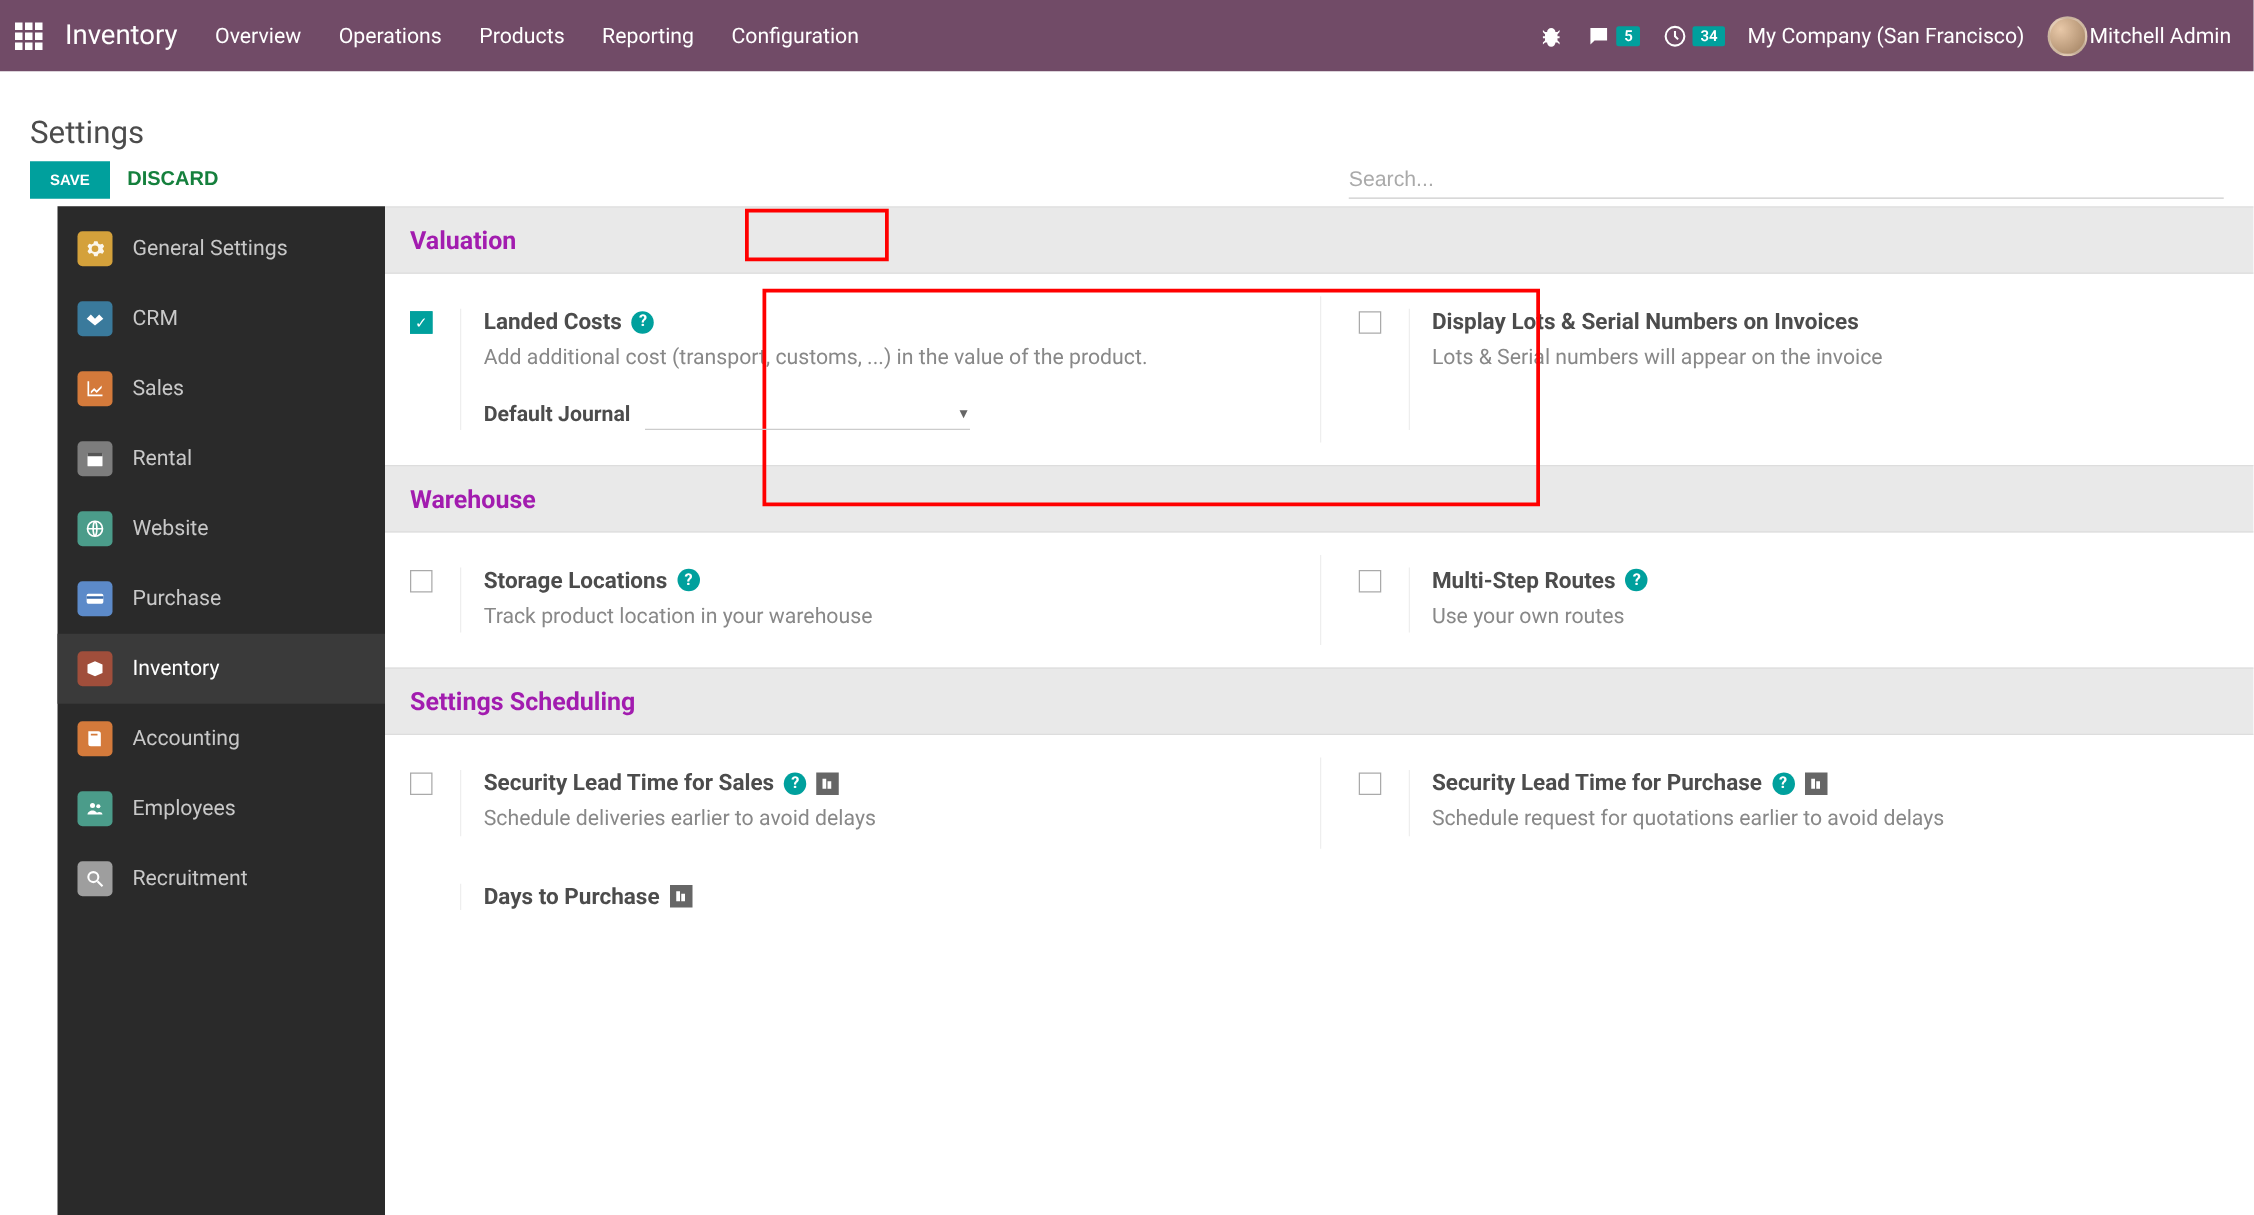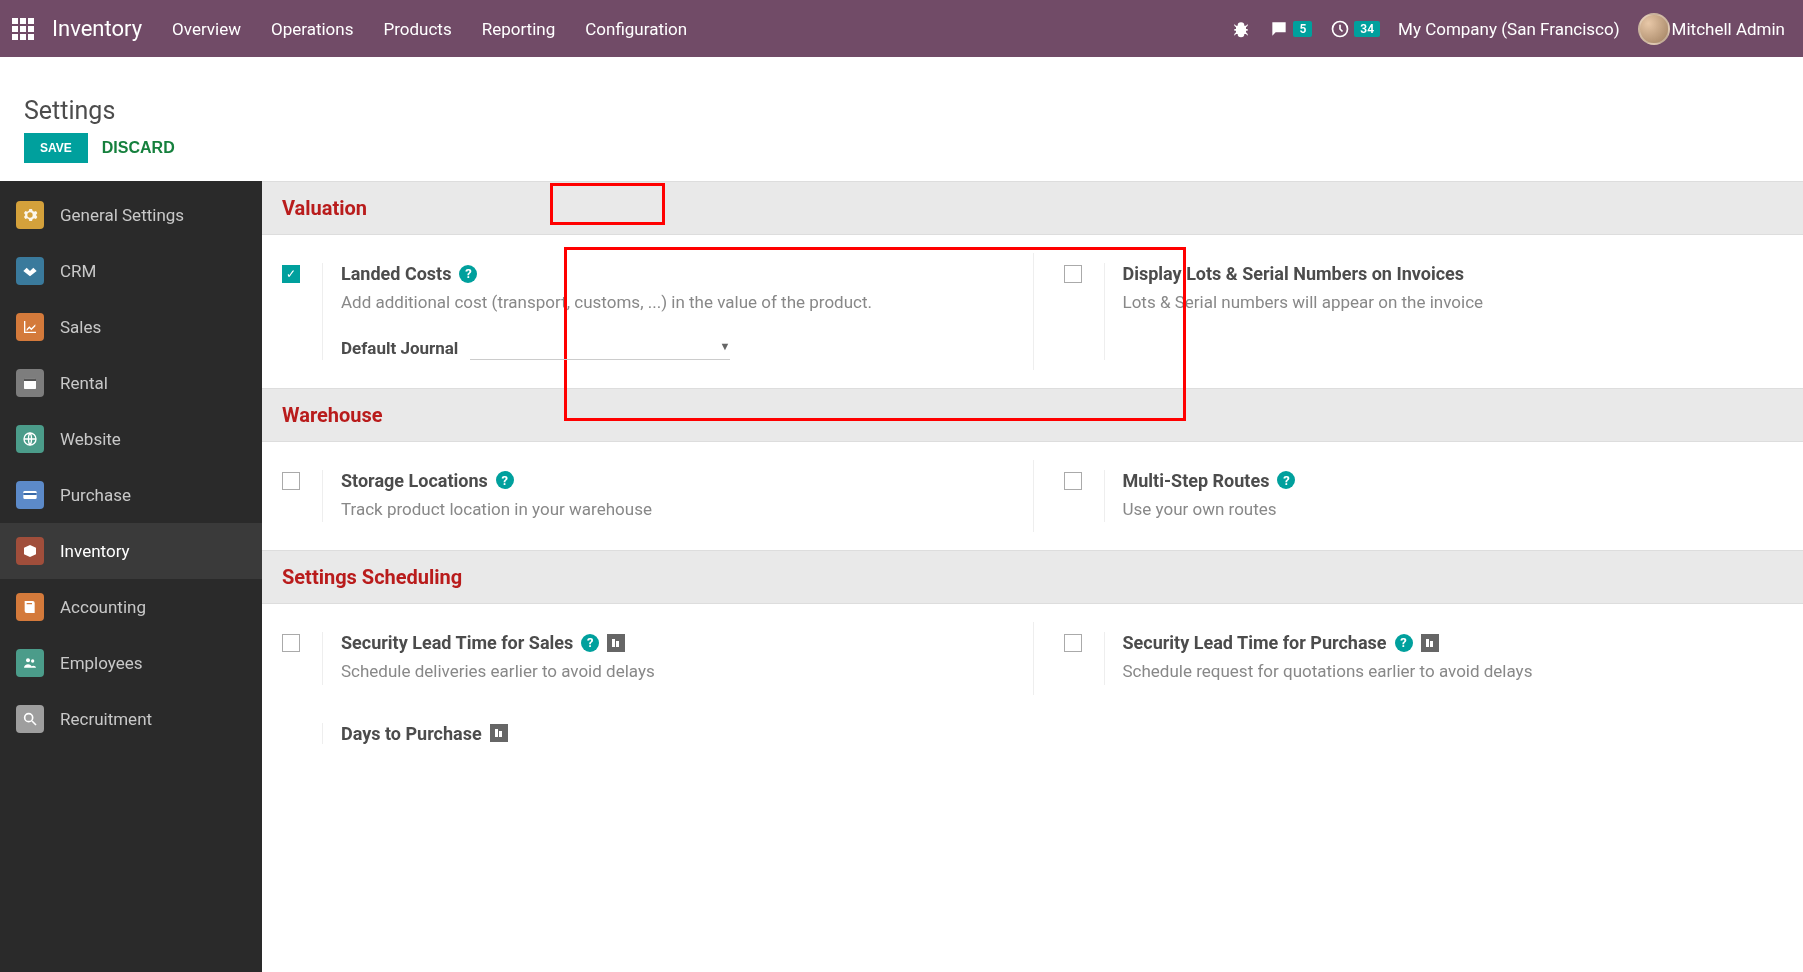--- a/index.html
+++ b/index.html
@@ -13,39 +13,39 @@
 .nav-menu { display: flex; gap: 30px; font-size: 17px; }
 .nav-menu div { cursor: pointer; }
 .navbar-right { margin-left:auto; display:flex; align-items:center; gap: 18px; }
 .badge-box { position: relative; display:flex; align-items:center; cursor:pointer; }
 .badge { background:#00a09d; color:#fff; font-size:12px; font-weight:600; padding: 1px 6px; border-radius:2px; margin-left:4px; }
 .company-name { font-size: 17px; cursor:pointer; }
 .avatar { width: 32px; height:32px; border-radius:50%; background: radial-gradient(circle at 30% 30%, #e8c8a8, #9e7e5e); border: 2px solid rgba(255,255,255,.3); }
 .user-area { display:flex; align-items:center; gap:2px; cursor:pointer; font-size:17px; }
 
 
-.control-panel { padding: 10px 24px 6px 24px; display:flex; justify-content:space-between; align-items:center; gap: 36px; border-bottom: none; margin-top: 16px; }
+.control-panel { padding: 10px 24px 6px 24px; display:flex; justify-content:space-between; align-items:flex-end; gap: 36px; border-bottom: none; }
 .page-title { font-size: 25px; color:#4c4c4c; margin-bottom: 8px; }
 .btn-row { display:flex; gap: 14px; align-items:center; }
 .btn-save { background:#00a09d; color:#fff; border:none; padding: 8px 16px; font-size:12px; font-weight:600; cursor:pointer; }
 .btn-discard { background:none; border:none; color:#15803d; font-size:16px; font-weight:700; cursor:pointer; }
 .search-box { flex: 1; max-width: 700px; margin-top: 8px; border-bottom: 1px solid #ccc; padding-bottom: 4px; }
 .search-box input { border:none; outline:none; width:100%; font-size:17px; color:#888; }
 .search-box input::placeholder { color:#aaa; }
 
 
-.body-row { display:flex; height: calc(972px - 57px - 108px); }
+.body-row { display:flex; height: calc(972px - 57px - 108px); padding-left: 46px; }
 .sidebar { width: 262px; background:#2a2a2a; color:#c8c8c8; padding-top: 6px; flex-shrink:0; }
 .sidebar-item { display:flex; align-items:center; gap: 16px; padding: 14px 16px; cursor:pointer; font-size:17px; }
 .sidebar-item.active { background:#3a3a3a; color:#fff; }
 .sidebar-icon { width: 28px; height: 28px; border-radius: 4px; display:flex; align-items:center; justify-content:center; font-size:14px; color:#fff; flex-shrink:0; }
 
 
 .content { flex:1; overflow-y:auto; position:relative; }
-.section-header { background:#e9e9e9; padding: 14px 20px; font-size:20px; font-weight:700; color:#b91c1c; border-top: 1px solid #ddd; border-bottom: 1px solid #ddd; }
+.section-header { background:#e9e9e9; padding: 14px 20px; font-size:20px; font-weight:700; color:#a21caf; border-top: 1px solid #ddd; border-bottom: 1px solid #ddd; }
 .settings-grid { display:flex; flex-wrap:wrap; padding: 18px 20px 18px 20px; gap: 0; }
 .setting-box { width: 50%; display:flex; padding: 10px 20px 10px 0; }
 .setting-box + .setting-box { border-left: 1px solid #eee; padding-left: 30px; }
 .setting-left { width: 40px; flex-shrink:0; padding-top: 2px; }
 .setting-left .chk { width: 18px; height: 18px; border: 1px solid #aaa; display:flex; align-items:center; justify-content:center; cursor:pointer; }
 .setting-left .chk.checked { background:#00a09d; border-color:#00a09d; color:#fff; font-size:12px; }
 .setting-right { flex:1; border-left: 1px solid #eee; padding-left: 18px; }
 .setting-title { font-size:18px; font-weight:700; color:#4c4c4c; display:flex; align-items:center; gap:8px;text-align:center; }
 .help-ico { width:18px; height:18px; border-radius:50%; background:#00a09d; color:#fff; font-size:13px; font-weight:700; display:flex; align-items:center; justify-content:center; cursor:pointer; }
 .ent-ico { width:18px; height:18px; background:#666; color:#fff; font-size:11px; display:flex; align-items:center; justify-content:center; cursor:pointer; }
@@ -114,20 +114,23 @@
 </div>
 
 <div class="control-panel" style="height:108px;">
   <div>
     <div class="page-title">Settings</div>
     <div class="btn-row">
       <button class="btn-save">SAVE</button>
       <button class="btn-discard">DISCARD</button>
     </div>
   </div>
+  <div class="search-box">
+    <input type="text" placeholder="Search..." style="">
+  </div>
 </div>
 
 <div class="body-row">
 
   <div class="sidebar">
     <div class="sidebar-item">
       <div class="sidebar-icon" style="background:#d4a13b">
         <svg width="16" height="16" viewBox="0 0 24 24" fill="#fff">
             <path d="M12 8a4 4 0 100 8 4 4 0 000-8zm9 4l2 3-2 3-3-1a8 8 0 01-2 1l-1 3h-4l-1-3a8 8 0 01-2-1l-3 1-2-3 2-3-2-3 2-3 3 1a8 8 0 012-1l1-3h4l1 3a8 8 0 012 1l3-1 2 3-2 3z" opacity=".9"></path>
           </svg>

